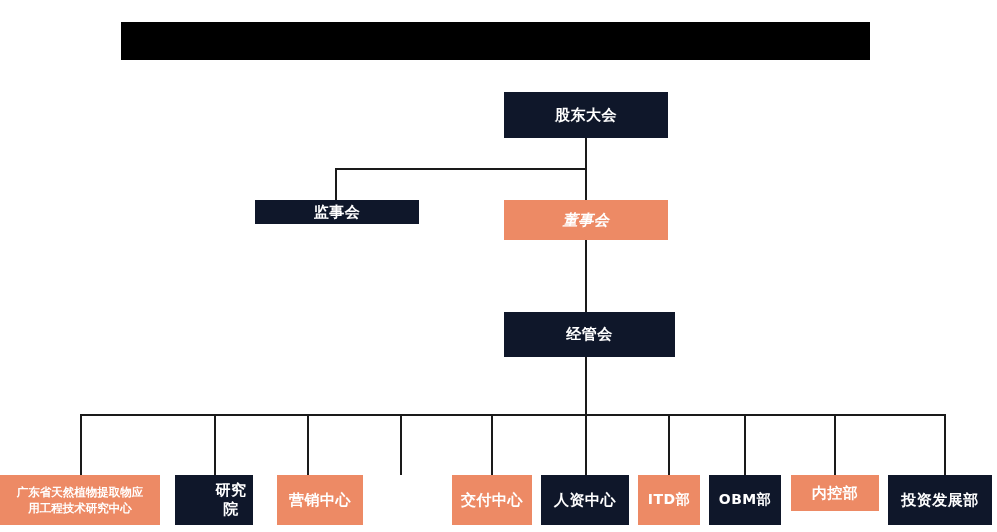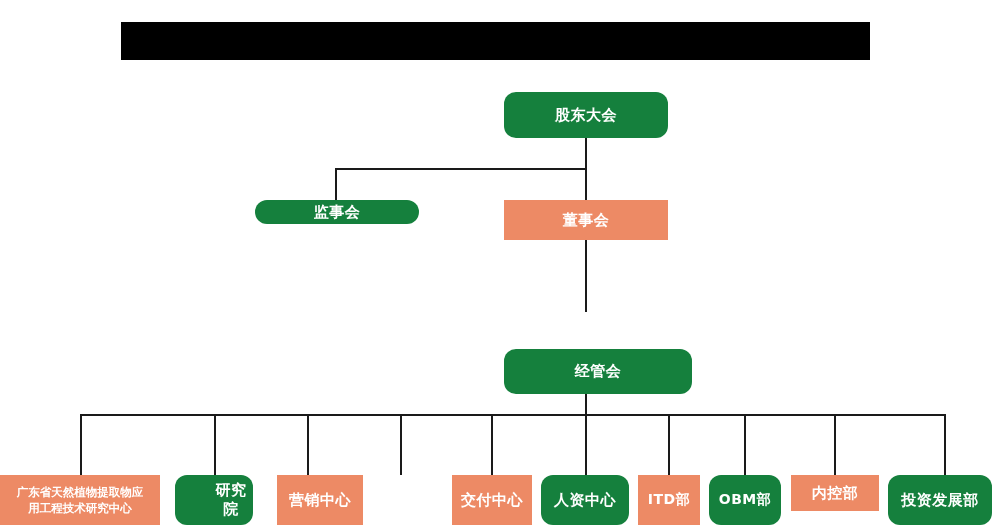--- a/index.html
+++ b/index.html
@@ -32,21 +32,21 @@
     align-items: center;
     justify-content: center;
     text-align: center;
     color: #ffffff;
     font-weight: bold;
     font-size: 15px;
     line-height: 1.25;
     letter-spacing: 0.5px;
     padding: 2px 4px;
   }
-  .node.primary   { background: #15803d; border-radius: 12px; }
+  .node.primary   { background: #0f172a; }
   .node.secondary { background: #ED8A65; }
   .node.small     { font-size: 14px; }
   .node.tiny      { font-size: 11.5px; line-height: 1.4; letter-spacing: 0; }
   .conn {
     position: absolute;
     background: #1a1a1a;
   }
   .conn.v { width: 2px; }
   .conn.h { height: 2px; }
 </style>
@@ -78,23 +78,23 @@
   <div class="conn v" style="left:585px; top:414px; height:61px;"></div>
   <div class="conn v" style="left:668px; top:414px; height:61px;"></div>
   <div class="conn v" style="left:744px; top:414px; height:61px;"></div>
   <div class="conn v" style="left:834px; top:414px; height:61px;"></div>
   <div class="conn v" style="left:944px; top:414px; height:61px;"></div>
 
   <div class="node primary" style="left:504px; top:92px; width:164px; height:46px;">股东大会</div>
 
   <div class="node primary" style="left:255px; top:200px; width:164px; height:24px;">监事会</div>
 
-  <div class="node secondary" style="left:504px; top:200px; width:164px; height:40px;">董事会</div>
+  <div class="node secondary" style="left:504px; top:200px; width:164px; height:40px;font-style:italic;">董事会</div>
 
-  <div class="node primary" style="left:504px; top:312px; width:188px; height:45px;margin-top:37px;">经管会</div>
+  <div class="node primary" style="left:504px; top:312px; width:171px; height:45px;">经管会</div>
 
   <div class="node secondary tiny" style="left:0px; top:475px; width:160px; height:50px; flex-direction:column;">
     <span>广东省天然植物提取物应</span>
     <span>用工程技术研究中心</span>
   </div>
 
   <div class="node primary" style="left:175px; top:475px; width:78px; height:50px;padding-left:38px;">研究院</div>
 
   <div class="node secondary" style="left:264px; top:475px; width:86px; height:50px;margin-left:13px;">营销中心</div>
 

